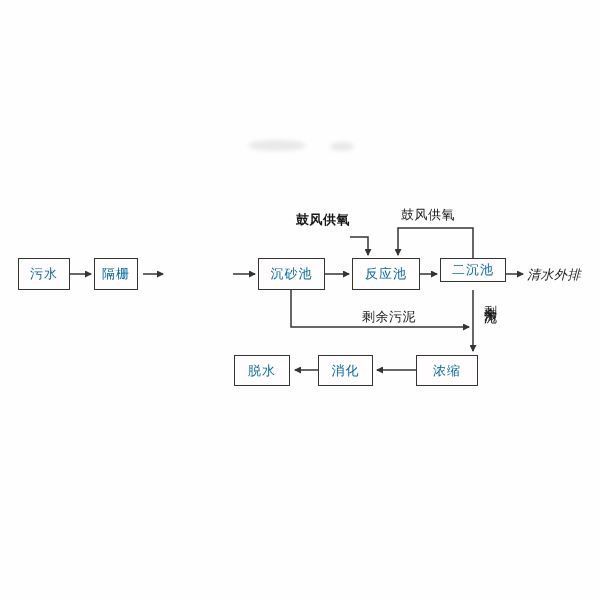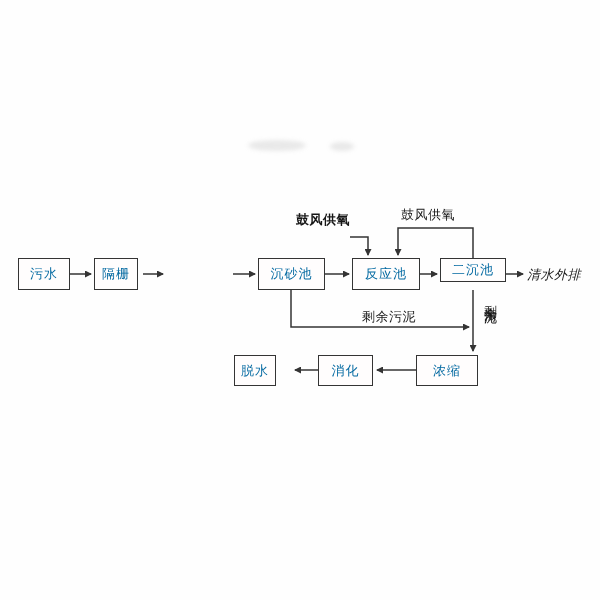--- a/index.html
+++ b/index.html
@@ -58,21 +58,21 @@
   </svg>
 
   <div class="node" style="left:18px;top:258px;width:52px;height:32px;">污水</div>
   <div class="node" style="left:94px;top:258px;width:44px;height:32px;">隔栅</div>
   <div class="node" style="left:258px;top:258px;width:67px;height:32px;">沉砂池</div>
   <div class="node" style="left:352px;top:258px;width:68px;height:32px;text-align:center;">反应池</div>
   <div class="node" style="left:440px;top:258px;width:66px;height:24px;">二沉池</div>
 
   <div class="node" style="left:416px;top:355px;width:62px;height:31px;">浓缩</div>
   <div class="node" style="left:318px;top:355px;width:55px;height:31px;">消化</div>
-  <div class="node" style="left:234px;top:355px;width:42px;height:31px;">脱水</div>
+  <div class="node" style="left:234px;top:355px;width:56px;height:31px;">脱水</div>
 
   <div class="lbl" style="left:296px;top:211px;font-weight:bold;">鼓风供氧</div>
   <div class="lbl" style="left:401px;top:206px;">鼓风供氧</div>
   <div class="lbl" style="left:362px;top:308px;">剩余污泥</div>
   <div class="lbl vertical" style="left:481px;top:295px;height:60px;">剩余污泥</div>
   <div class="lbl" style="left:527px;top:266px;font-style:italic;">清水外排</div>
 
 </div>
 
 </body></html>

